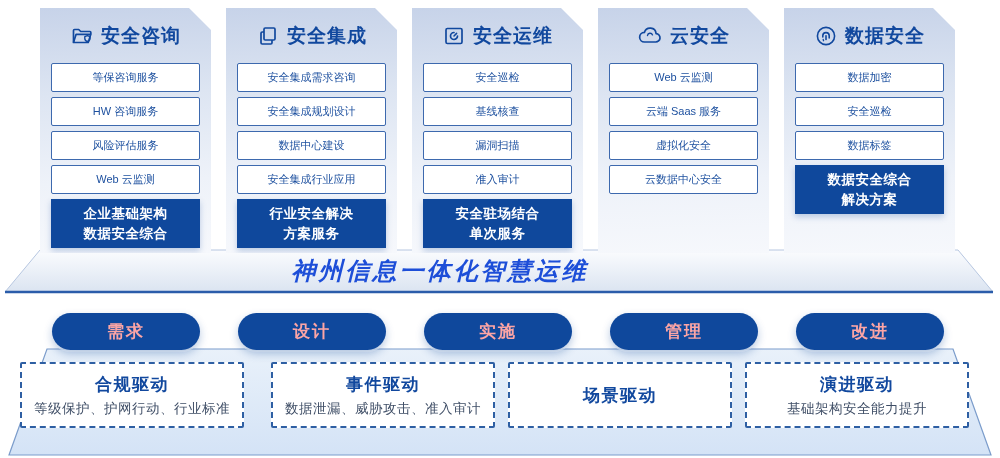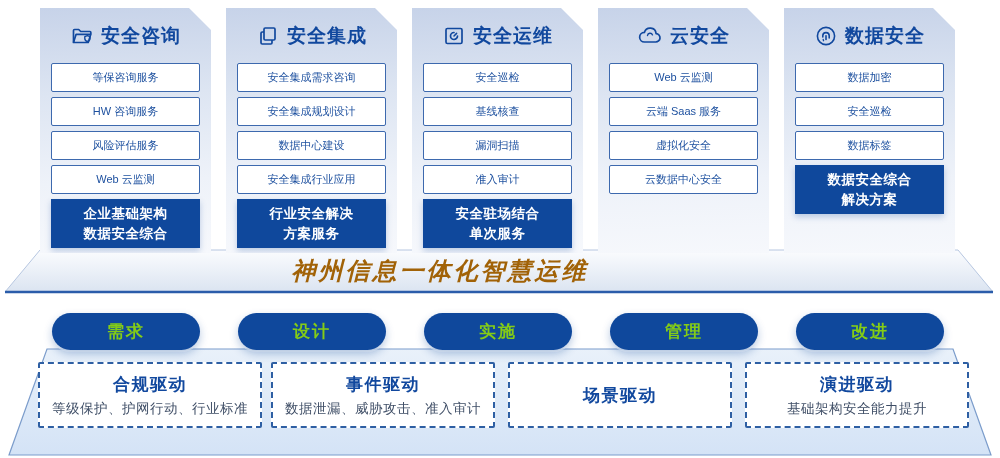--- a/index.html
+++ b/index.html
@@ -27,27 +27,27 @@
     display:flex; flex-direction:column; align-items:center; justify-content:center;
     font-size:13.5px; font-weight:bold; color:#ffffff; line-height:1.45; letter-spacing:.5px;
     box-shadow:0 3px 6px rgba(15,72,156,.25);
   }
 
   
   .banner-shape { position:absolute; left:0; top:249px; width:1000px; height:46px; }
   .banner-title {
     position:absolute; left:0; top:250px; width:880px; height:42px;
     display:flex; align-items:center; justify-content:center;
-    font-size:24px; font-weight:bold; font-style:italic; color:#a16207; letter-spacing:3px;
+    font-size:24px; font-weight:bold; font-style:italic; color:#1d4ed8; letter-spacing:3px;
   }
 
   
   .pill {
     position:absolute; top:313px; width:148px; height:37px; border-radius:19px;
-    background:#0f489c; color:#84cc16; font-size:17px; font-weight:bold; letter-spacing:2px;
+    background:#0f489c; color:#fca5a5; font-size:17px; font-weight:bold; letter-spacing:2px;
     display:flex; align-items:center; justify-content:center;
     box-shadow:0 4px 9px rgba(15,72,156,.30), 0 0 0 2px rgba(255,255,255,.65);
   }
 
   
   .bottom-shape { position:absolute; left:0; top:344px; width:1000px; height:114px; }
   .driver {
     position:absolute; top:362px; width:224px; height:66px;
     background:#ffffff; border:2px dashed #2e5fa3; border-radius:2px;
     display:flex; flex-direction:column; align-items:center; justify-content:center; gap:4px;
@@ -171,21 +171,21 @@
   </div>
 
   <div class="banner-title">神州信息一体化智慧运维</div>
 
   <div class="pill" style="left:52px">需求</div>
   <div class="pill" style="left:238px">设计</div>
   <div class="pill" style="left:424px">实施</div>
   <div class="pill" style="left:610px">管理</div>
   <div class="pill" style="left:796px">改进</div>
 
-  <div class="driver" style="left:38px">
+  <div class="driver" style="left:20px">
     <span class="d-title">合规驱动</span>
     <span class="d-desc">等级保护、护网行动、行业标准</span>
   </div>
   <div class="driver" style="left:271px">
     <span class="d-title">事件驱动</span>
     <span class="d-desc">数据泄漏、威胁攻击、准入审计</span>
   </div>
   <div class="driver" style="left:508px">
     <span class="d-title">场景驱动</span>
   </div>

